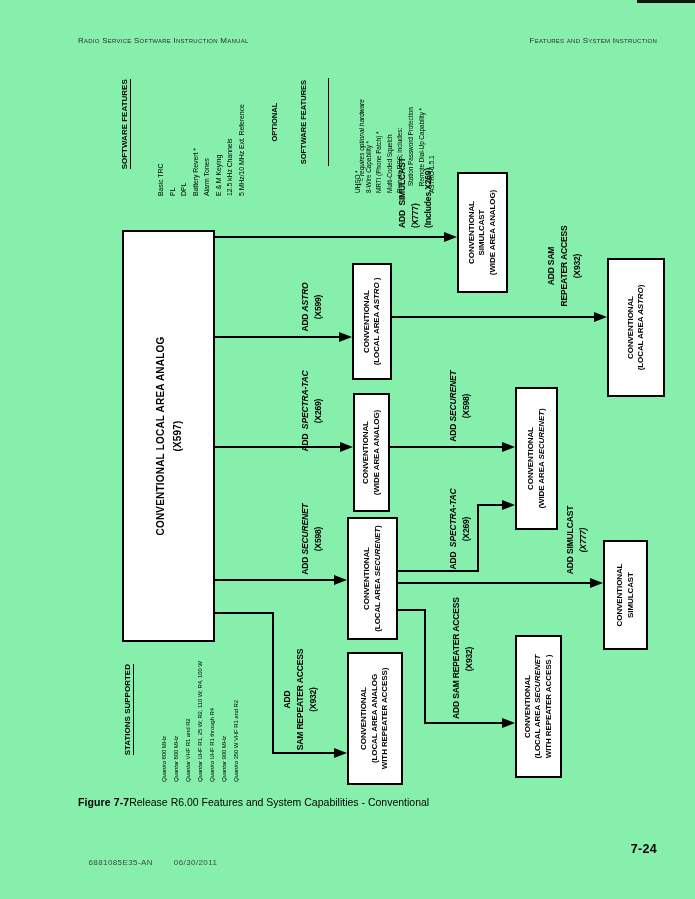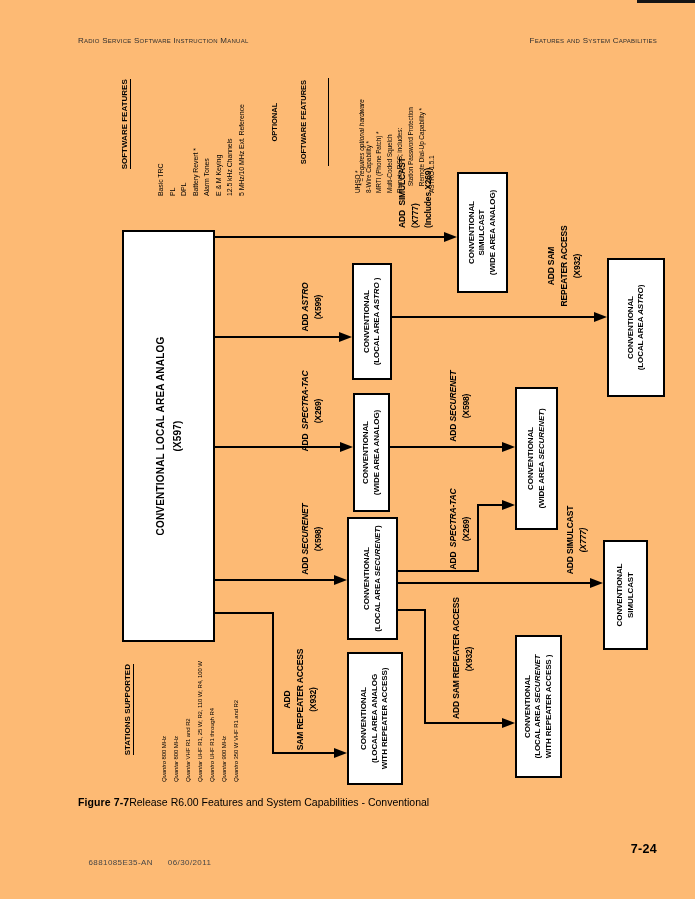--- a/index.html
+++ b/index.html
@@ -1,18 +1,18 @@
 <!DOCTYPE html>
 <html><head>
 <meta charset="utf-8">
 <style>
   *{margin:0;padding:0;box-sizing:border-box}
   html,body{background:#e8e8e8}
   body{font-family:"Liberation Sans",sans-serif;color:#000}
-  .page{position:relative;width:695px;height:899px;background:#fdba74;overflow:hidden}
+  .page{position:relative;width:695px;height:899px;background:#86efac;overflow:hidden}
   .hdr{position:absolute;top:36px;left:78px;right:38px;display:flex;justify-content:space-between;
        font-size:8px;font-variant:small-caps;letter-spacing:.25px;color:#2e2e2e}
   .artifact{position:absolute;top:0;left:637px;width:58px;height:3px;background:#151515}
 
   
   .canvas{position:absolute;left:90px;top:805px;width:705px;height:590px;
           transform:rotate(-90deg);transform-origin:0 0}
 
   .dbox{position:absolute;border:2px solid #000;background:#fff;display:flex;flex-direction:column;
         align-items:center;justify-content:center;text-align:center;font-weight:bold;
@@ -38,21 +38,21 @@
   .ftr{position:absolute;left:78px;top:849px;font-size:8px;color:#474747;letter-spacing:.4px;white-space:pre}
   .pageno{position:absolute;right:38px;top:842px;font-size:12.5px;font-weight:bold;letter-spacing:.3px}
 </style>
 </head>
 <body>
 
 <div class="page">
 
   <div class="hdr">
     <span>Radio Service Software Instruction Manual</span>
-    <span>Features and System Capabilities</span>
+    <span>Features and System Instruction</span>
   </div>
 
   <div class="artifact"></div>
 
   <div class="canvas">
 
     <div class="dlist" style="left:23px;top:8px">
       <div class="t">STATIONS SUPPORTED</div>
       <div class="items" style="font-size:6px;line-height:12px;letter-spacing:-.1px"><div><i>Quantro</i><span> 800 MHz</span></div><div><i>Quantar</i><span> 800 MHz</span></div><div><i>Quantar</i><span> VHF R1 and R2</span></div><div><i>Quantar</i><span> UHF R1, 25 W; R2, 110 W; R4, 100 W</span></div><div><i>Quantro</i><span> UHF R1 through R4</span></div><div><i>Quantar</i><span> 900 MHz</span></div><div><i>Quantro</i><span> 350 W VHF R1 and R2</span></div></div>
     </div>
@@ -139,17 +139,17 @@
     <div class="dlabel" style="left:360px;top:357px;width:78px"><div><span>ADD </span><i>SECURENET</i></div><div><span>(X598)</span></div></div>
     <div class="dlabel" style="left:234px;top:357px;width:84px"><div><span>ADD  </span><i>SPECTRA-TAC</i></div><div><span>(X269)</span></div></div>
     <div class="dlabel" style="left:225px;top:474px;width:80px"><div><span>ADD SIMULCAST</span></div><div><i>(X777)</i></div></div>
     <div class="dlabel" style="left:86px;top:360px;width:120px"><div><span>ADD SAM REPEATER ACCESS</span></div><div><span>(X932)</span></div></div>
 
   </div>
 
   <div class="caption"><b>Figure 7-7</b><span style="">Release R6.00 Features and System Capabilities - Conventional</span></div>
 
   <div class="ftr">
-    <span>6881085E35-AN</span><span style="padding-left:15px">06/30/2011</span>
+    <span>6881085E35-AN</span><span style="padding-left:21px">06/30/2011</span>
   </div>
   <div class="pageno">7-24</div>
 
 </div>
 
 </body></html>

